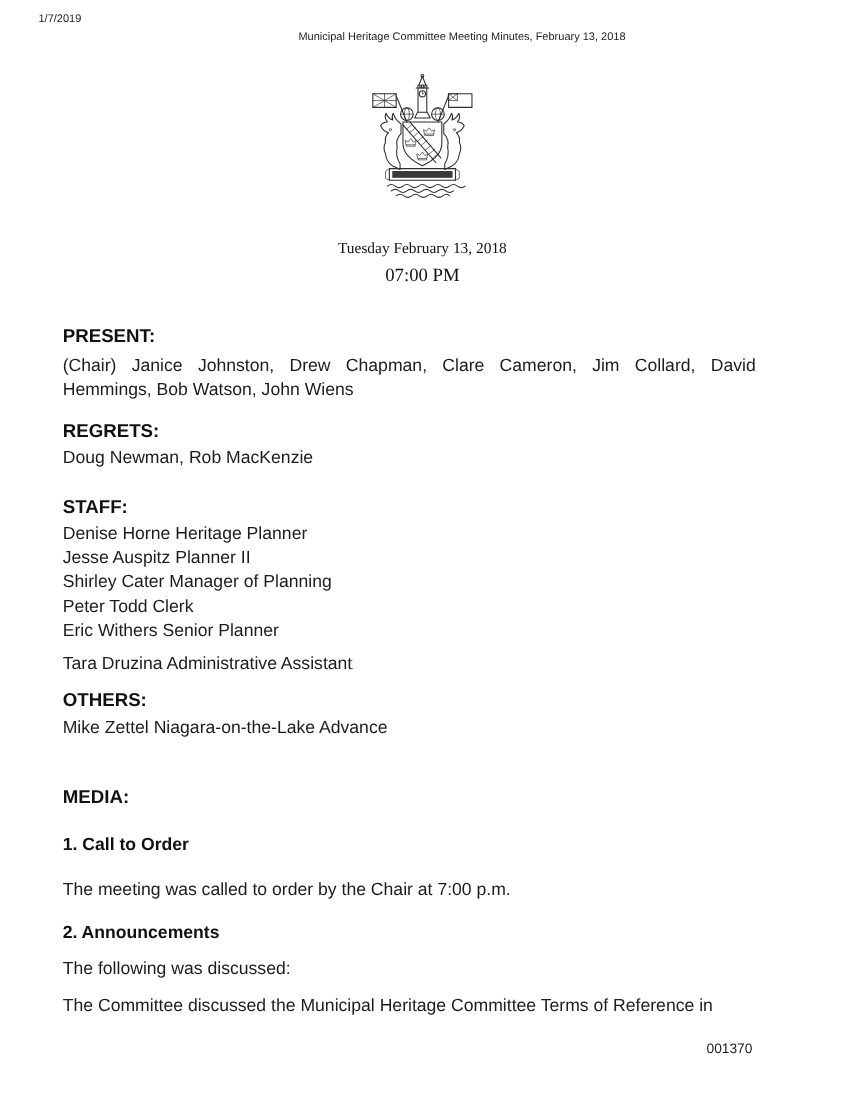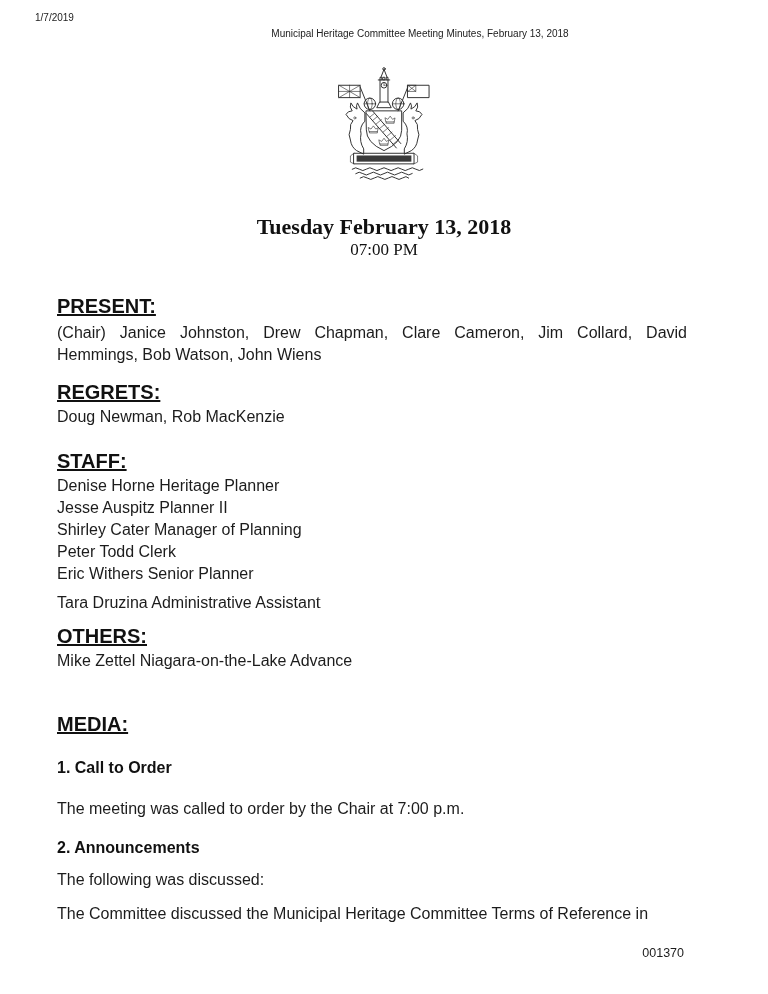--- a/index.html
+++ b/index.html
@@ -28,26 +28,26 @@
   .crest-wrap svg { width: 100%; height: 100%; }
 
   
   .title-block {
     position: absolute; top: 212px; left: 0; right: 0;
     text-align: center;
     font-family: "Liberation Serif", serif;
     color: #111;
   }
   .title-main { font-size: 21.5px; font-weight: 400; letter-spacing: 0.2px; line-height: 26px; }
-  .title-sub { font-size: 22px; line-height: 23px; margin-top: 3px; font-weight: bold; }
+  .title-sub { font-size: 14px; line-height: 23px; margin-top: 3px; }
   .title-time { font-size: 17px; line-height: 23px; }
 
   
   .content { position: absolute; left: 57px; top: 294px; width: 630px; }
-  h2.sec { font-size: 20px; font-weight: bold; line-height: 24px; color: #111; text-decoration: underline; }
+  h2.sec { font-size: 17px; font-weight: bold; line-height: 24px; color: #111; }
   h3.num { font-size: 16px; font-weight: bold; line-height: 20px; color: #111; }
   p.body { font-size: 16px; line-height: 22px; }
   p.just { text-align: justify; text-align-last: left; }
   .staff-line { font-size: 16px; line-height: 22px; }
   .tail-serif { font-family: "Liberation Serif", serif; font-size: 18px; }
 
   .mt4  { margin-top: 4px; }
   .mt2  { margin-top: 2px; }
   .mt6  { margin-top: 6px; }
   .mt10 { margin-top: 10px; }

